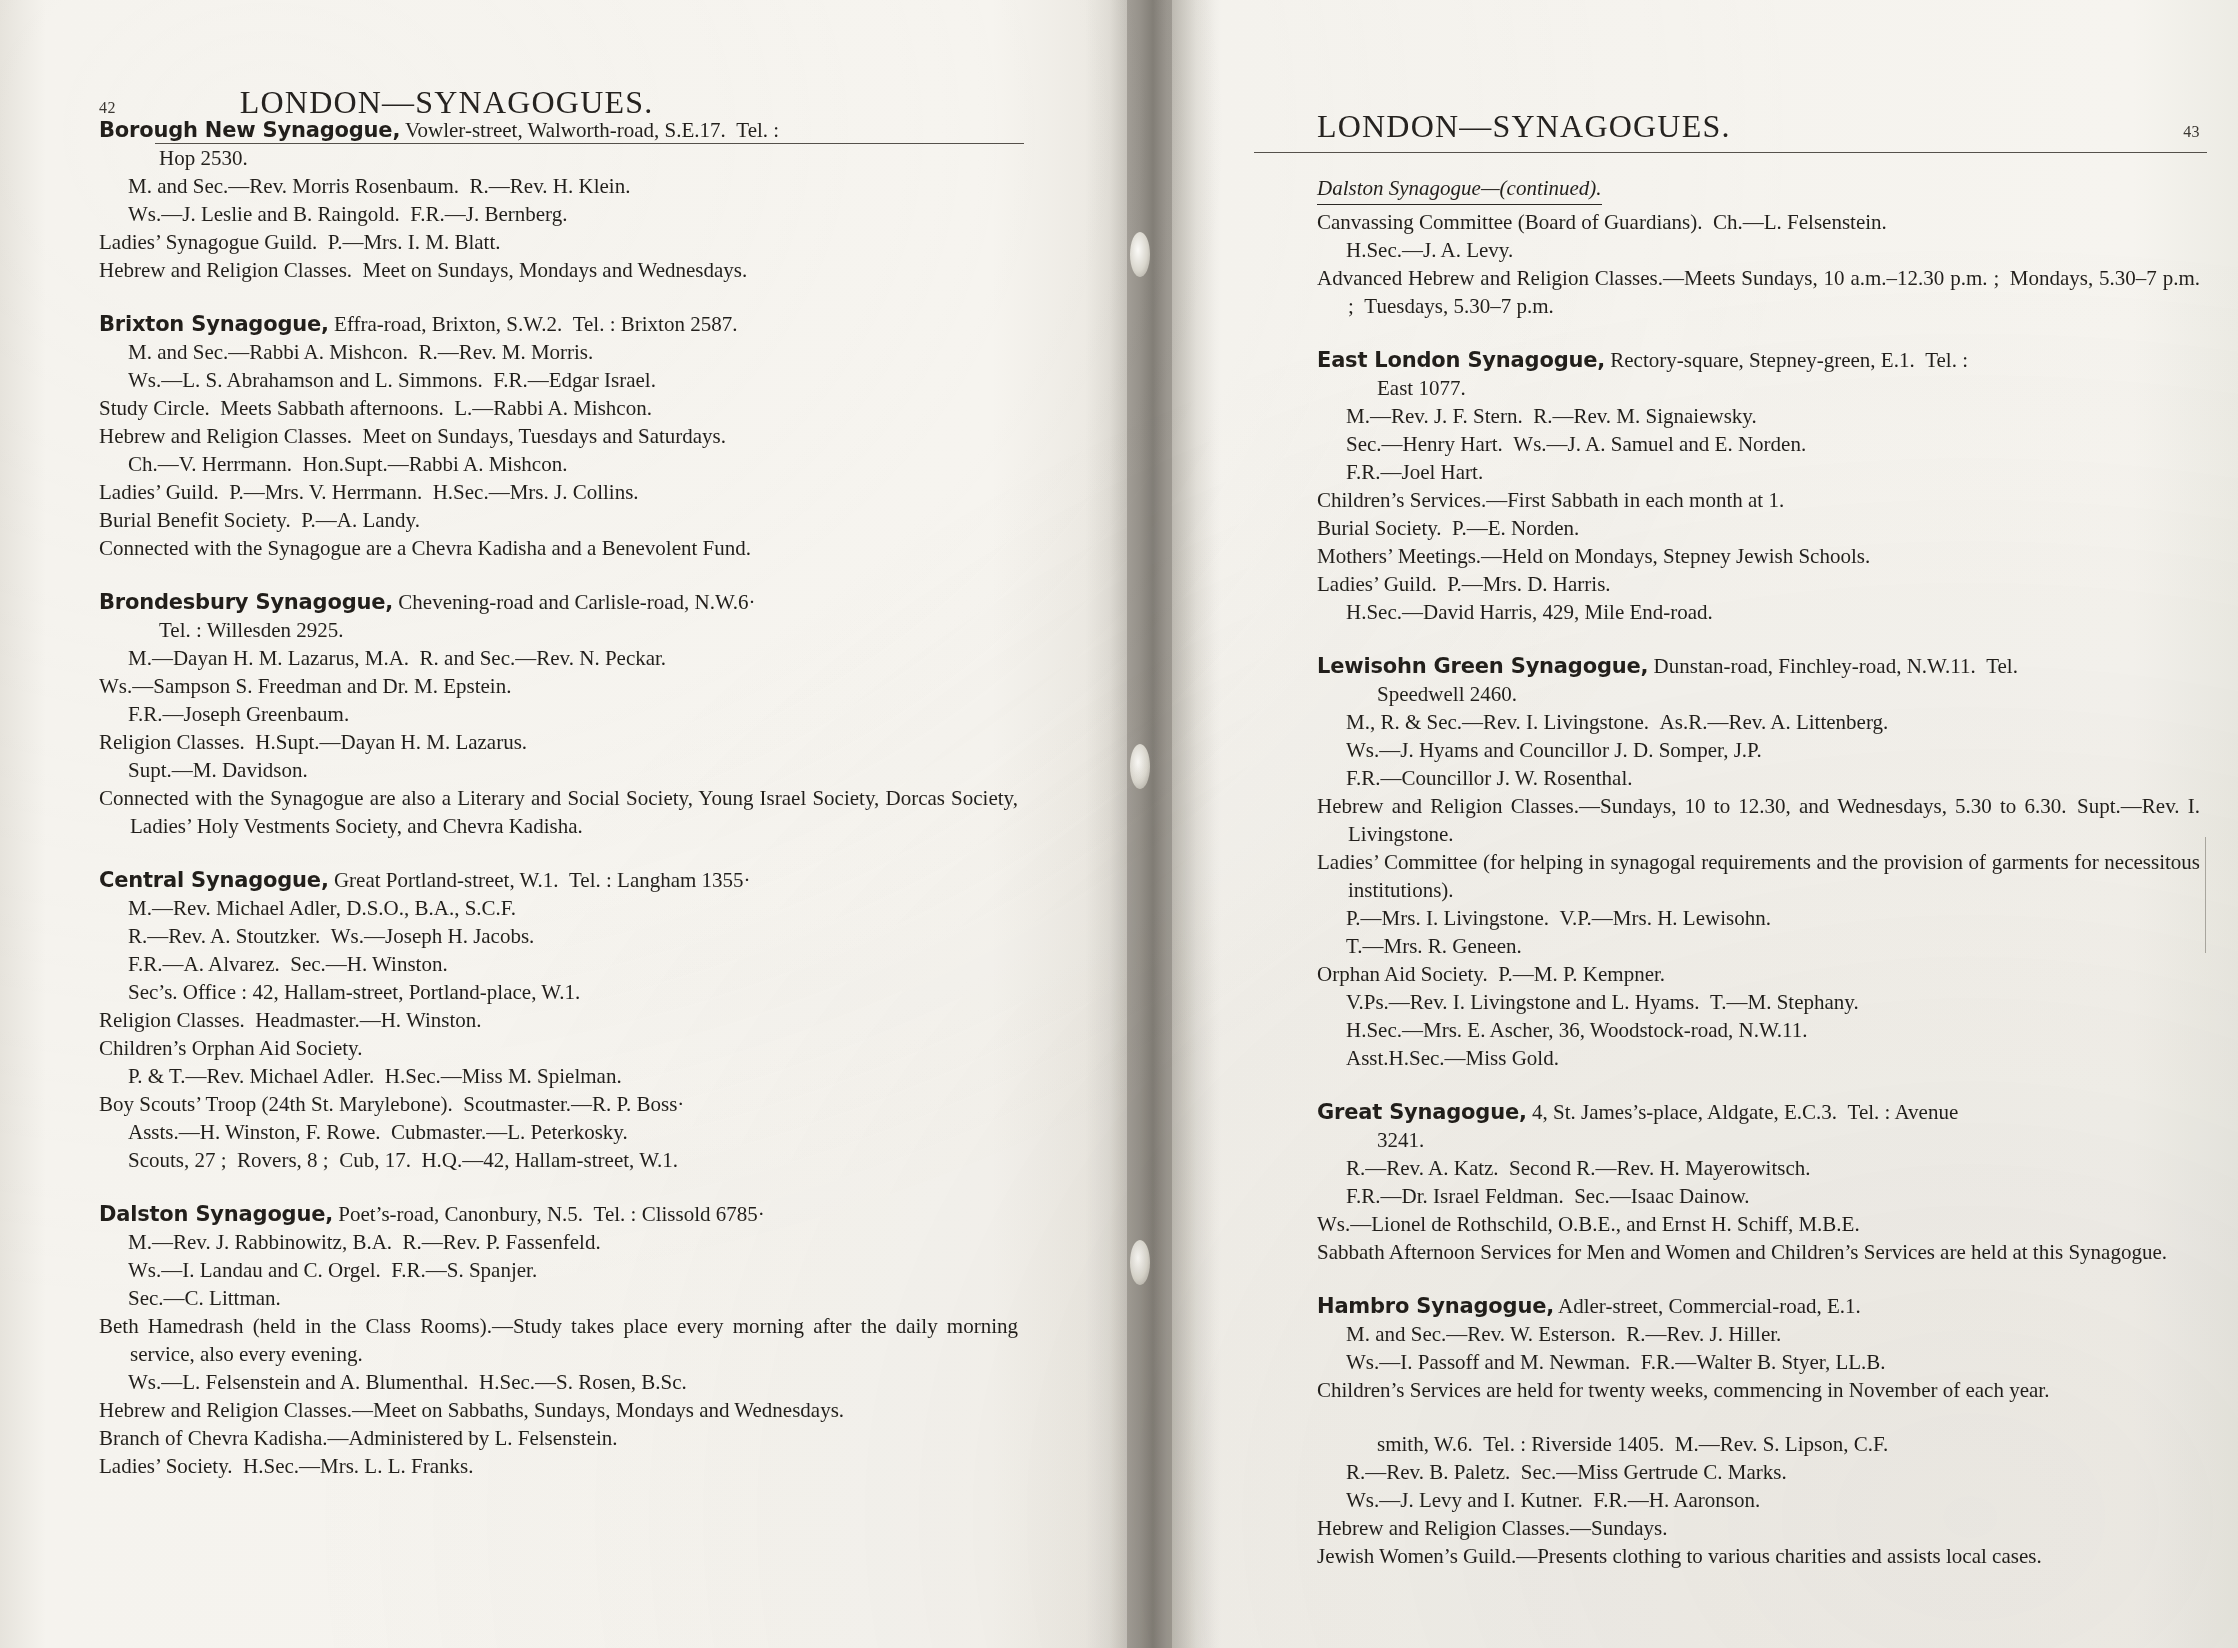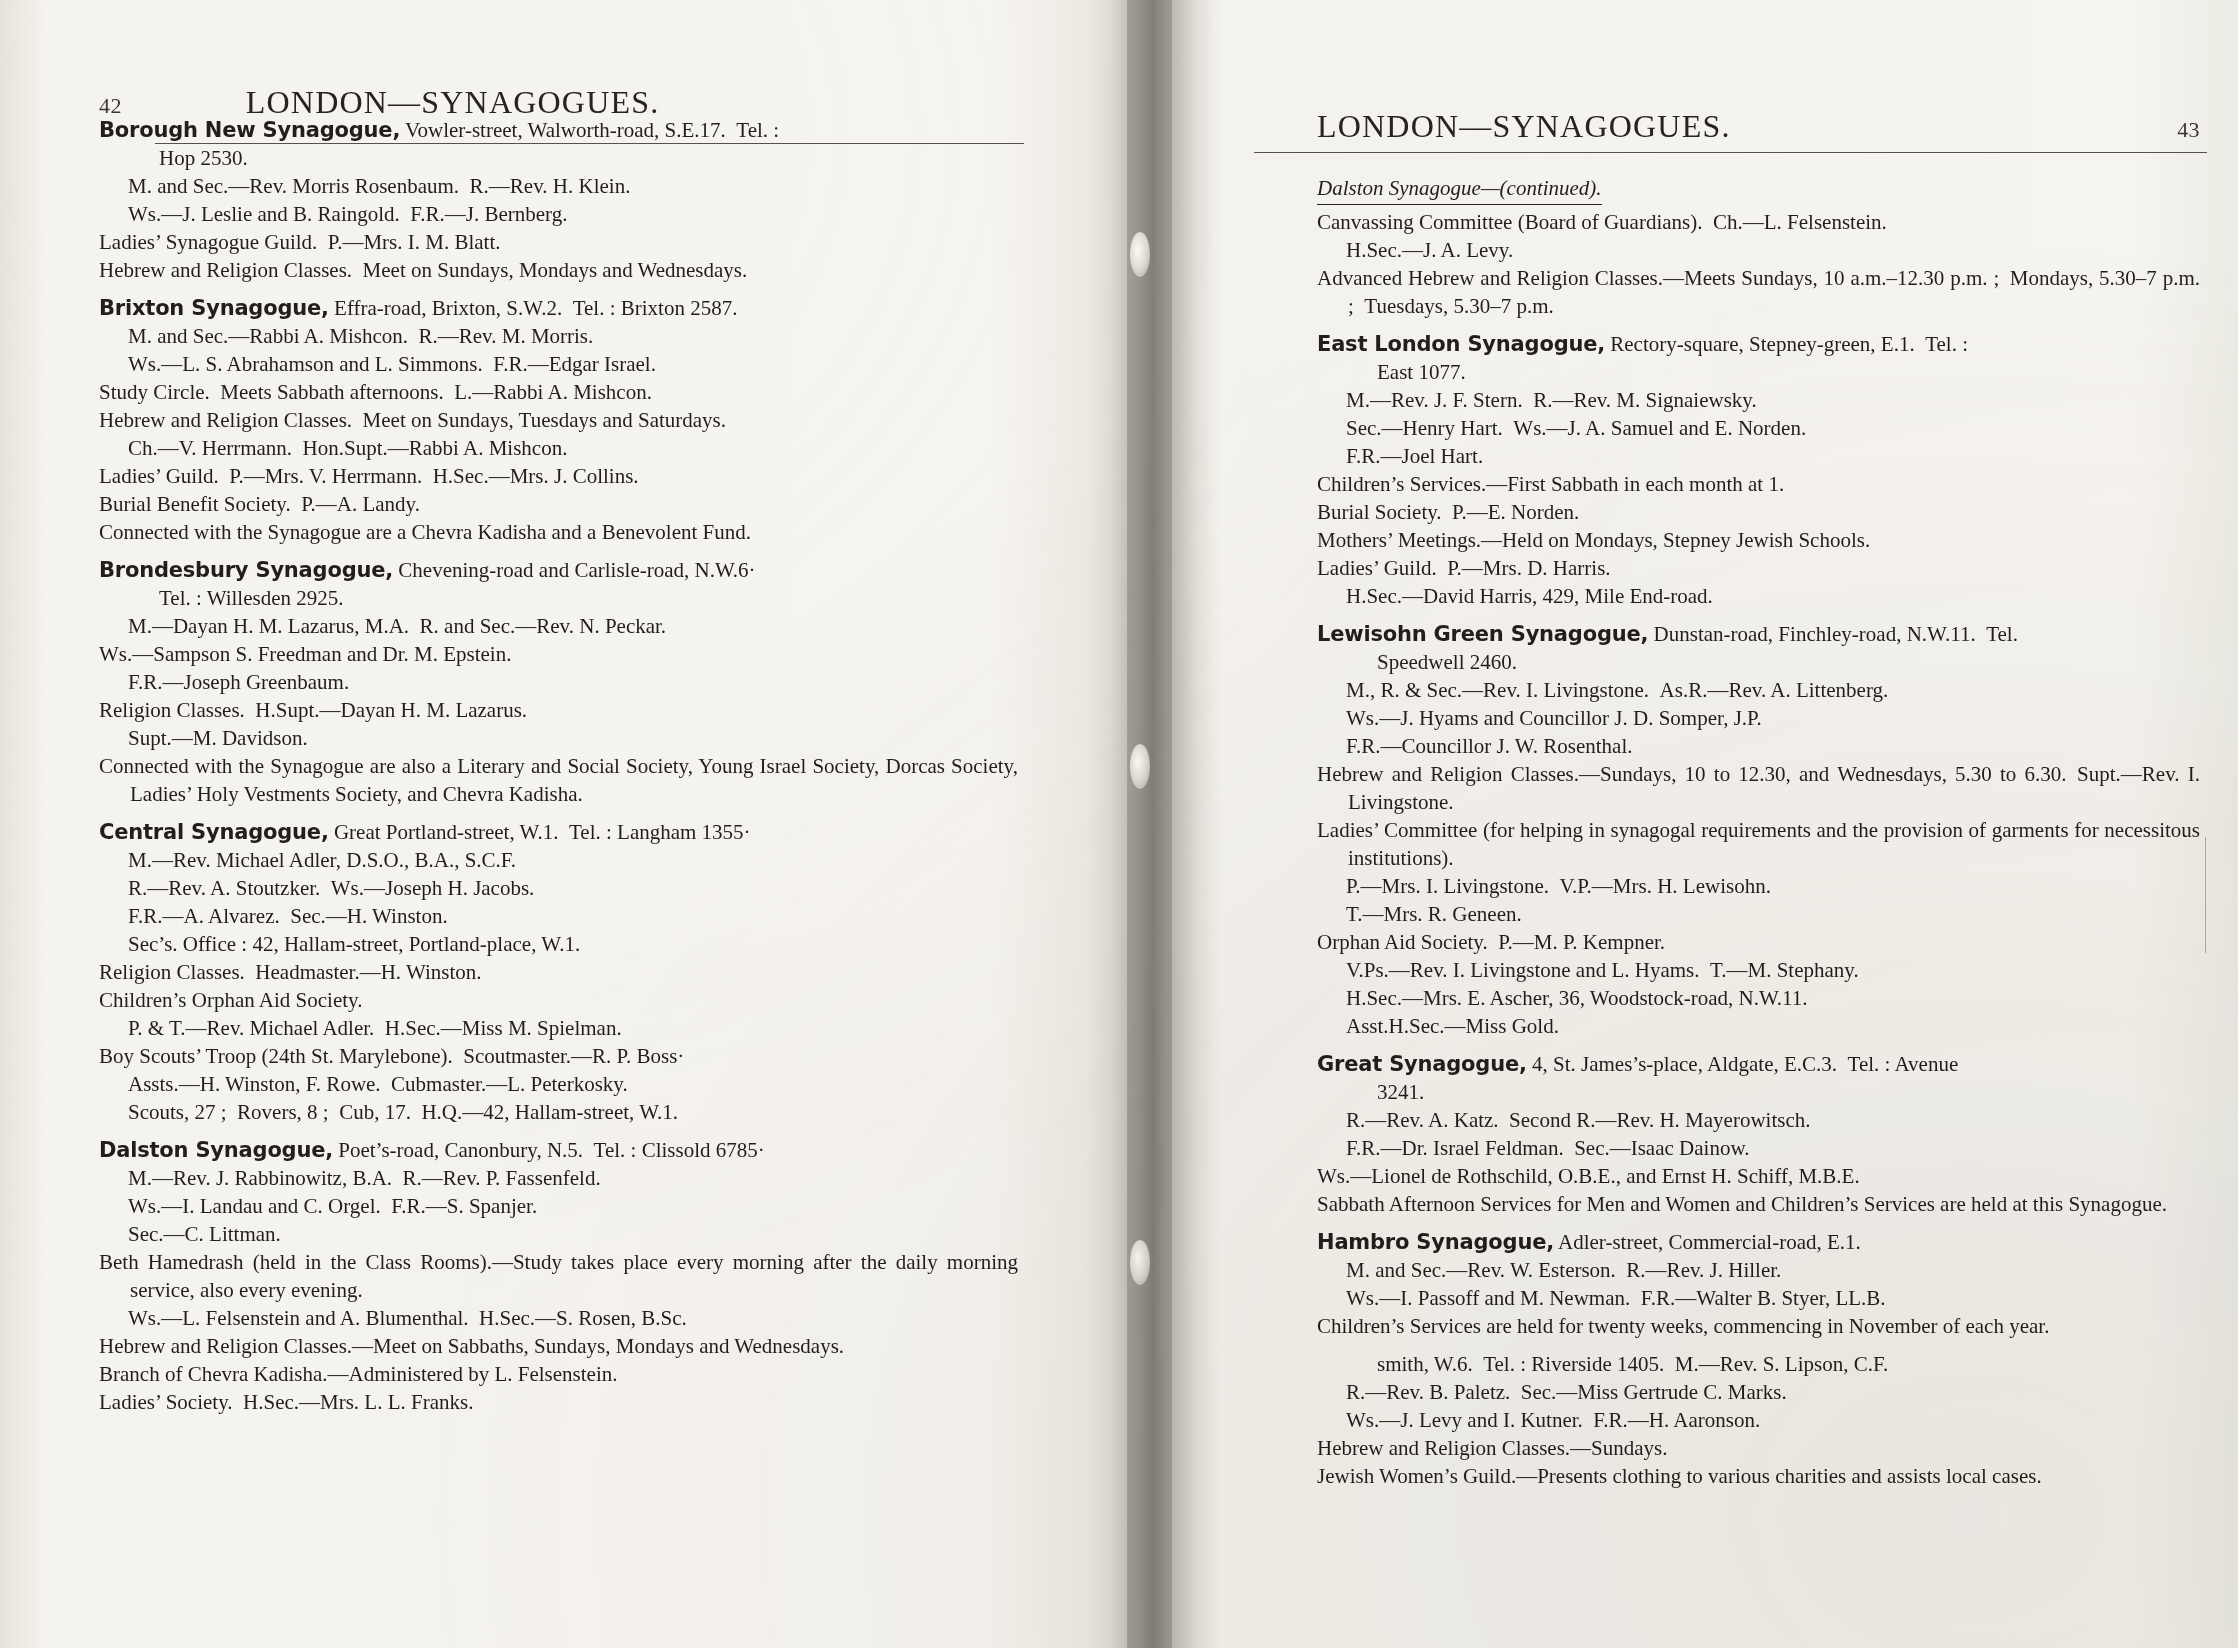--- a/index.html
+++ b/index.html
@@ -70,21 +70,21 @@
   
   .runhead {
     position: absolute;
     display: flex;
     align-items: baseline;
     font-variant: small-caps;
     letter-spacing: 0.4px;
     color: #2a2723;
   }
   .runhead .folio {
-    font-size: 22px;
+    font-size: 16px;
     color: #3a3631;
   }
   .runhead .title {
     font-size: 32px;
     letter-spacing: 1.2px;
     color: #262320;
   }
   .rule {
     position: absolute;
     height: 0;
@@ -96,21 +96,21 @@
   .col {
     position: absolute;
     color: #221f1b;
     font-size: 21px;
     line-height: 28px;
   }
   .col.left-col  { left: 99px;  top: 116px;  width: 919px; }
   .col.right-col { left: 1317px; top: 174px;  width: 883px; }
 
   .entry { margin: 0 0 0 0; }
-  .entry + .entry { margin-top: 10px; }
+  .entry + .entry { margin-top: 26px; }
 
   
   .ln {
     margin: 0;
     padding: 0;
     text-align: justify;
     text-justify: inter-word;
     white-space: normal;
   }
   

